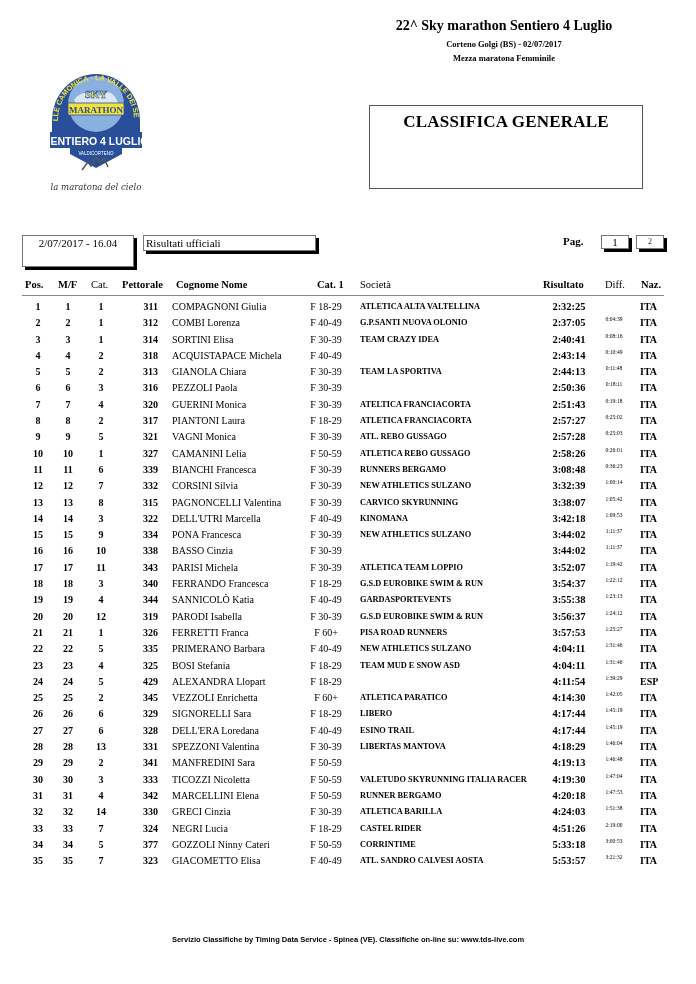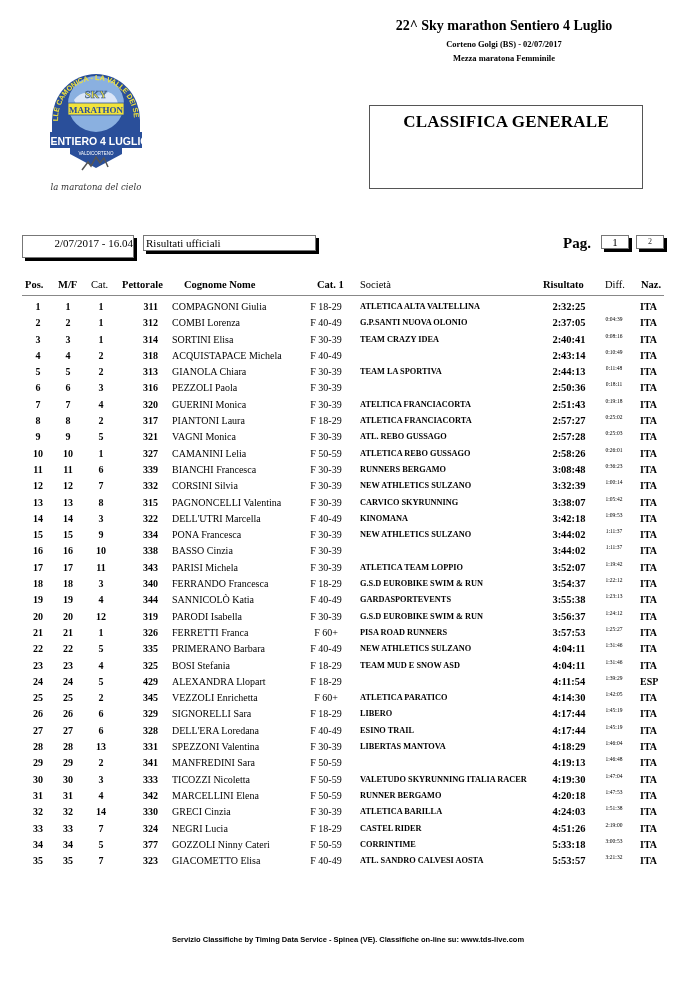--- a/index.html
+++ b/index.html
@@ -13,23 +13,23 @@
   
   .event-title { left: 330px; top: 18px; width: 348px; text-align: center; font-size: 14px; font-weight: bold; }
   .event-sub { left: 330px; top: 39px; width: 348px; text-align: center; font-size: 8.5px; font-weight: bold; }
   .event-sub2 { left: 330px; top: 53px; width: 348px; text-align: center; font-size: 8.5px; font-weight: bold; }
 
   .title-box { left: 369px; top: 105px; width: 274px; height: 84px; border: 1px solid #555; box-sizing: border-box; }
   .title-box span { display: block; text-align: center; margin-top: 6px; font-size: 17px; font-weight: bold; letter-spacing: 0.2px; }
 
   
   .shadow-box { border: 1px solid #777; background: #fff; box-shadow: 3px 3px 0 #000; box-sizing: border-box; font-size: 11px; line-height: 15px; }
-  .date-box { left: 22px; top: 235px; width: 112px; height: 23px; text-align: right; }
+  .date-box { left: 22px; top: 235px; width: 112px; height: 32px; text-align: center; }
   .status-box { left: 143px; top: 235px; width: 173px; height: 16px; padding-left: 2px; }
-  .pag-label { left: 563px; top: 235px; font-size: 15px; font-weight: bold; }
+  .pag-label { left: 563px; top: 235px; font-size: 11px; font-weight: bold; }
   .page-box { top: 235px; height: 14px; text-align: center; font-size: 11px; line-height: 12px; }
   .page-1 { left: 601px; width: 28px; }
   .page-2 { left: 636px; width: 28px; font-size: 8px; color: #333; }
 
   
   .th { top: 279px; font-size: 10.5px; font-weight: bold; white-space: nowrap; }
   .th-light { font-weight: normal; }
   .header-rule { left: 22px; top: 295px; width: 642px; height: 1px; background: #888; }
 
   
@@ -86,21 +86,21 @@
 <div class="abs shadow-box date-box">2/07/2017 - 16.04</div>
 <div class="abs shadow-box status-box">Risultati ufficiali</div>
 <div class="abs pag-label">Pag.</div>
 <div class="abs shadow-box page-box page-1">1</div>
 <div class="abs shadow-box page-box page-2">2</div>
 
 <div class="abs th" style="left:25px;">Pos.</div>
 <div class="abs th" style="left:58px;">M/F</div>
 <div class="abs th th-light" style="left:91px;">Cat.</div>
 <div class="abs th" style="left:122px;">Pettorale</div>
-<div class="abs th" style="left:184px;">Cognome Nome</div>
+<div class="abs th" style="left:176px;">Cognome Nome</div>
 <div class="abs th" style="left:317px;">Cat. 1</div>
 <div class="abs th th-light" style="left:360px;">Società</div>
 <div class="abs th" style="left:543px;">Risultato</div>
 <div class="abs th th-light" style="left:605px;">Diff.</div>
 <div class="abs th" style="left:641px;">Naz.</div>
 <div class="abs header-rule"></div>
 
 <div class="abs rows" id="rows">
     <div class="row">
       <span class="c-pos">1</span>

